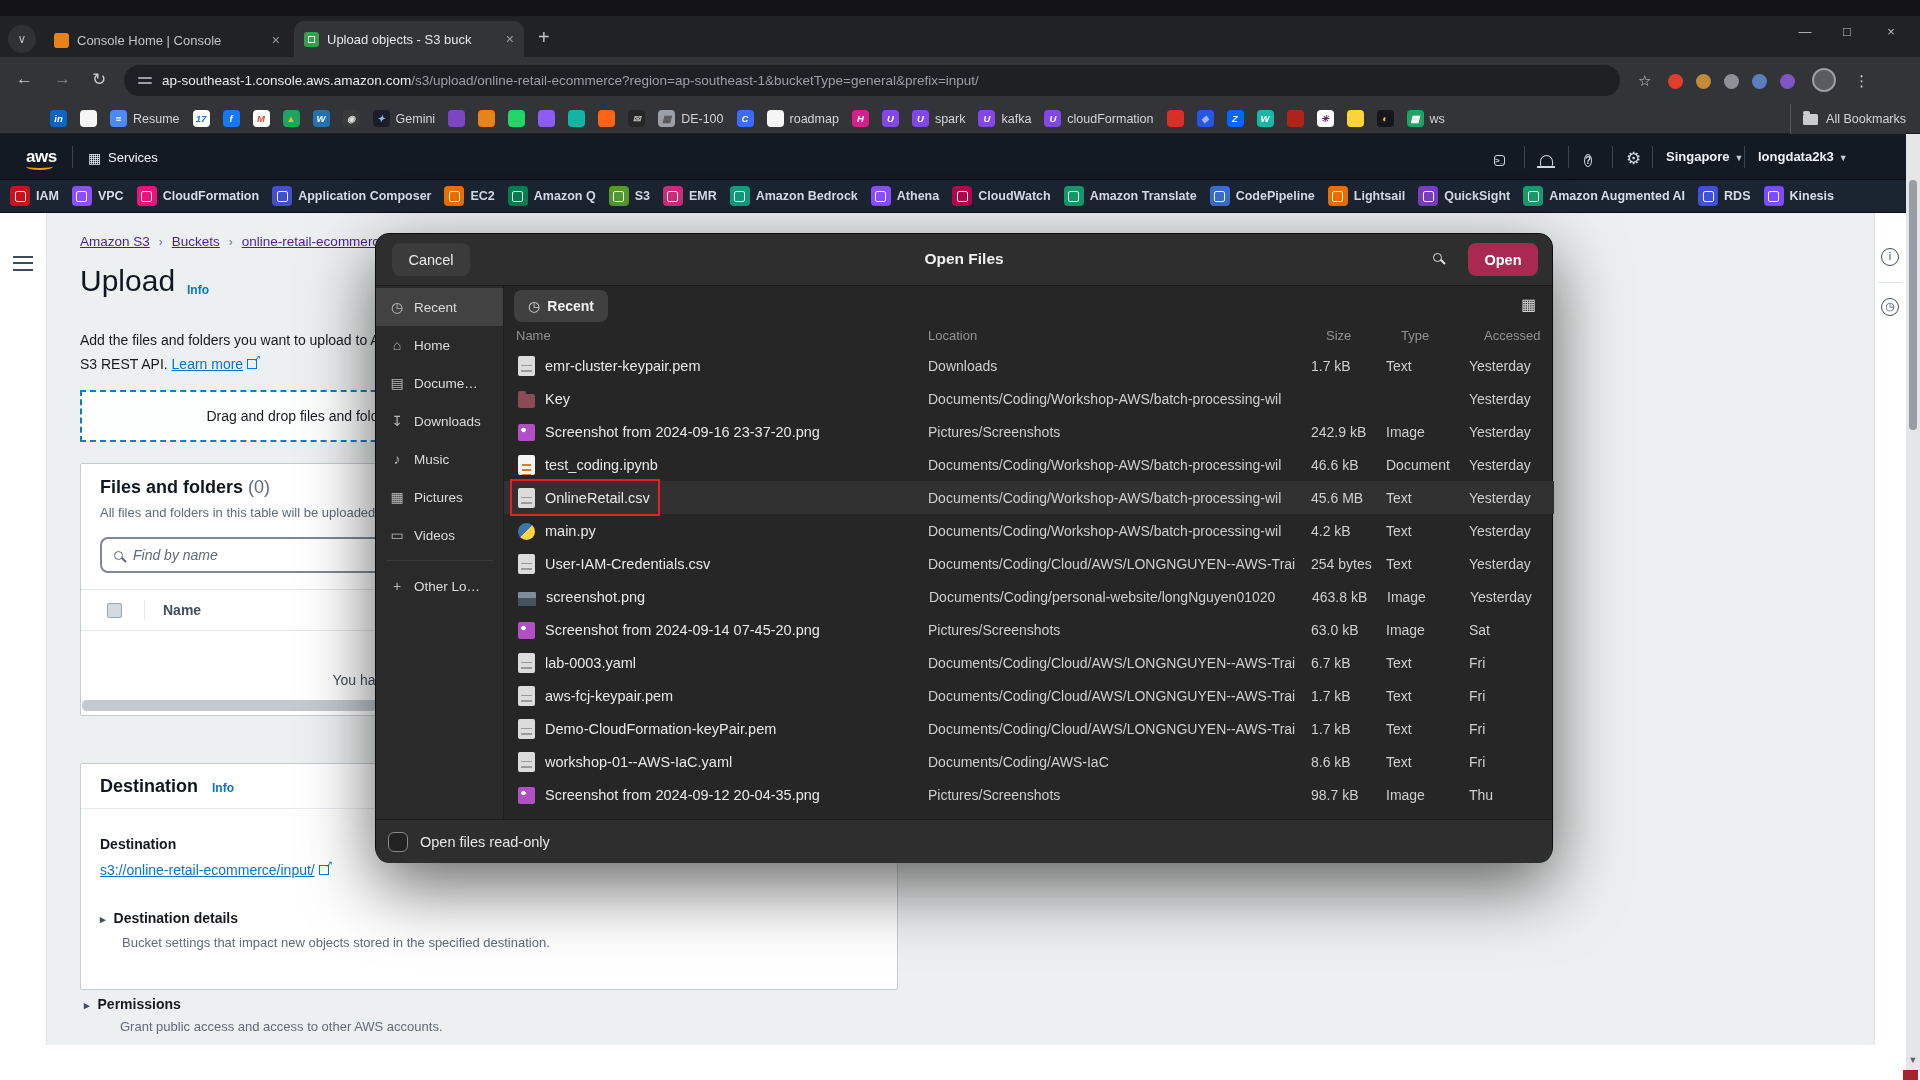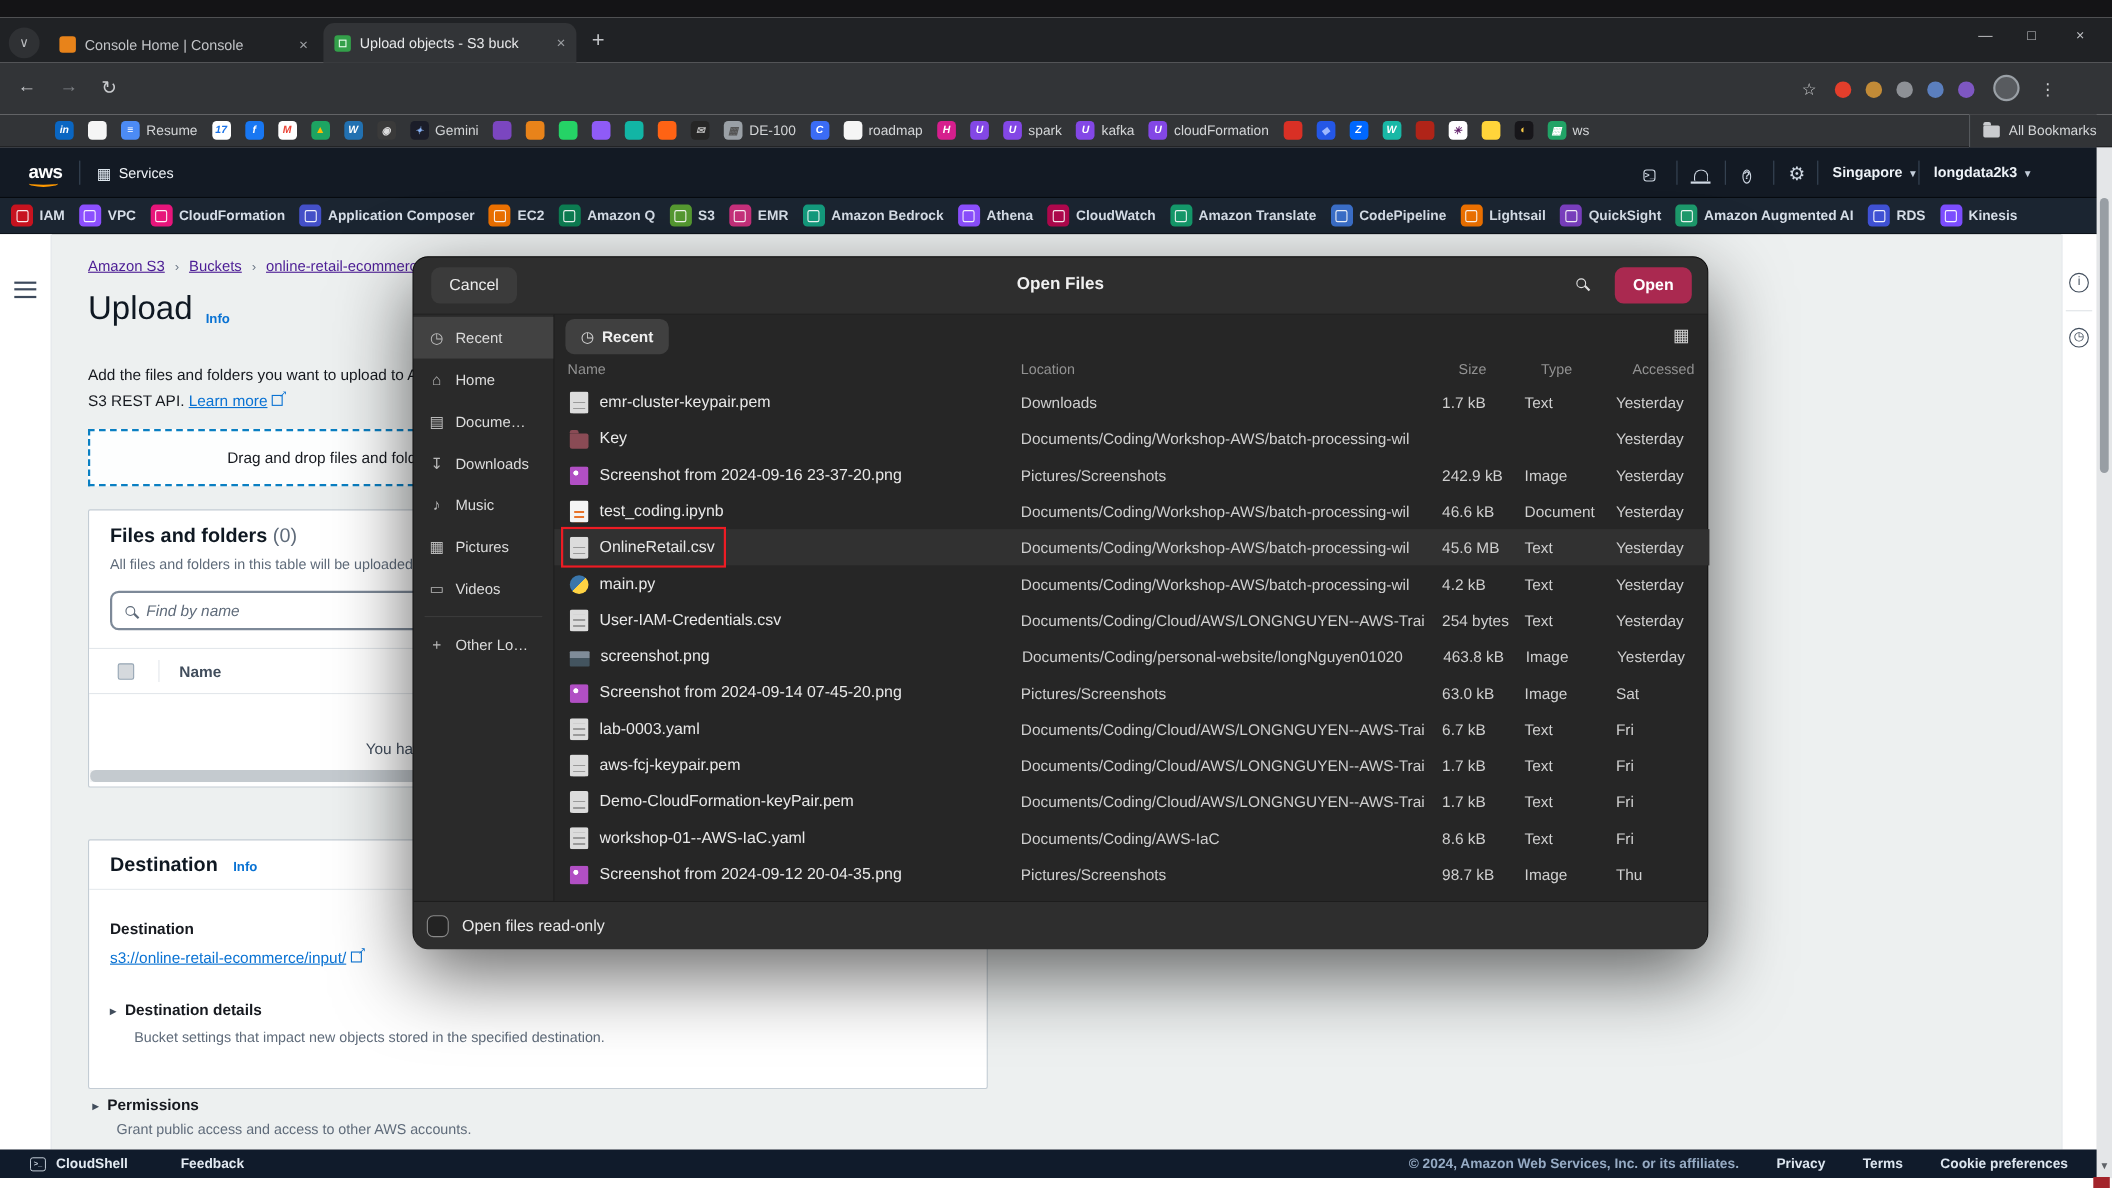--- a/index.html
+++ b/index.html
@@ -114,21 +114,21 @@
   #destcard{left:80px;top:763px;width:818px;height:227px}
   #dc-title{left:100px;top:776px;font-size:18px;color:#0f1822;font-weight:bold}
   #dc-info{left:212px;top:781px;font-size:12px;color:#0972d3;font-weight:bold}
   #dc-dv{left:81px;top:808px;width:816px;height:1px;background:#e6eaee}
   #dc-lbl{left:100px;top:836px;font-size:14px;color:#16191f;font-weight:bold}
   #dc-link{left:100px;top:862px;font-size:14px}
   .disc{color:#414d5c;font-size:11px;margin-right:8px}
   #dc-details{left:100px;top:910px;font-size:14px;color:#16191f;font-weight:bold}
   #dc-desc{left:122px;top:935px;font-size:13px;color:#5f6b7a}
   #perm{left:84px;top:996px;font-size:14px;color:#16191f;font-weight:bold}
-  #perm-desc{left:106px;top:1019px;font-size:13px;color:#5f6b7a}
+  #perm-desc{left:120px;top:1019px;font-size:13px;color:#5f6b7a}
 
   
   #footer{left:0;top:1045px;width:1920px;height:26px;background:#101b2b;display:flex;align-items:center;color:#e3eaf2;font-size:12.5px}
   #footer .term{transform:scale(.85);margin-left:26px}
   #f-cs{margin-left:8px;font-weight:bold}
   #f-fb{margin-left:48px;font-weight:bold}
   #f-right{margin-left:auto;display:flex;gap:34px;margin-right:40px;align-items:center}
   #f-copy{color:#96abc4;font-weight:bold}
   #f-right a{color:#dde6f0;text-decoration:none;font-weight:bold}
   #botstrip{left:0;top:1071px;width:1920px;height:9px;background:#fff}
@@ -204,20 +204,24 @@
   </div>
   <div class="abs" id="newtab">+</div>
   <div class="abs wctrl" style="left:1790px">—</div>
   <div class="abs wctrl" style="left:1832px">□</div>
   <div class="abs wctrl" style="left:1876px">×</div>
 
   <div class="abs" id="toolbar"></div>
   <div class="abs navico" style="left:16px">←</div>
   <div class="abs navico" style="left:54px;color:#808488">→</div>
   <div class="abs navico" style="left:92px">↻</div>
+  <div class="abs" id="urlbar">
+    <span class="tune"></span>
+    <span id="url"><span class="domain">ap-southeast-1.console.aws.amazon.com</span><span class="path">/s3/upload/online-retail-ecommerce?region=ap-southeast-1&amp;bucketType=general&amp;prefix=input/</span></span>
+  </div>
   <div class="abs tb-ico" style="left:1638px">☆</div>
   <div class="abs extdot" style="left:1668px;background:#e33e2b"></div>
   <div class="abs extdot" style="left:1696px;background:#c28b37"></div>
   <div class="abs extdot" style="left:1724px;background:#8e9196"></div>
   <div class="abs extdot" style="left:1752px;background:#5b7fbe"></div>
   <div class="abs extdot" style="left:1780px;background:#7e57c2"></div>
   <div class="abs" id="avatar"></div>
   <div class="abs tb-ico" style="left:1854px">⋮</div>
 
   <div class="abs" id="bmbar">
@@ -577,31 +581,20 @@
   </div>
   <div class="abs" id="dc-details">
     <span class="disc">▸</span><span>Destination details</span>
   </div>
   <div class="abs" id="dc-desc">Bucket settings that impact new objects stored in the specified destination.</div>
   <div class="abs" id="perm">
     <span class="disc">▸</span><span>Permissions</span>
   </div>
   <div class="abs" id="perm-desc">Grant public access and access to other AWS accounts.</div>
 
-  <div class="abs" id="footer">
-    <span class="term">&gt;_</span>
-    <span id="f-cs">CloudShell</span>
-    <span id="f-fb">Feedback</span>
-    <span id="f-right">
-      <span id="f-copy">© 2024, Amazon Web Services, Inc. or its affiliates.</span>
-      <a>Privacy</a>
-      <a>Terms</a>
-      <a>Cookie preferences</a>
-    </span>
-  </div>
   <div class="abs" id="botstrip"></div>
   <div class="abs" id="sbar">
       <i></i>
     </div>
   <div class="abs" id="sbar-arrow">▼</div>
   <div class="abs" id="corner-red"></div>
 
   <div class="abs" id="dlg">
     <div class="abs" id="dlg-hdr"></div>
     <div class="gbtn" id="btn-cancel">Cancel</div>

